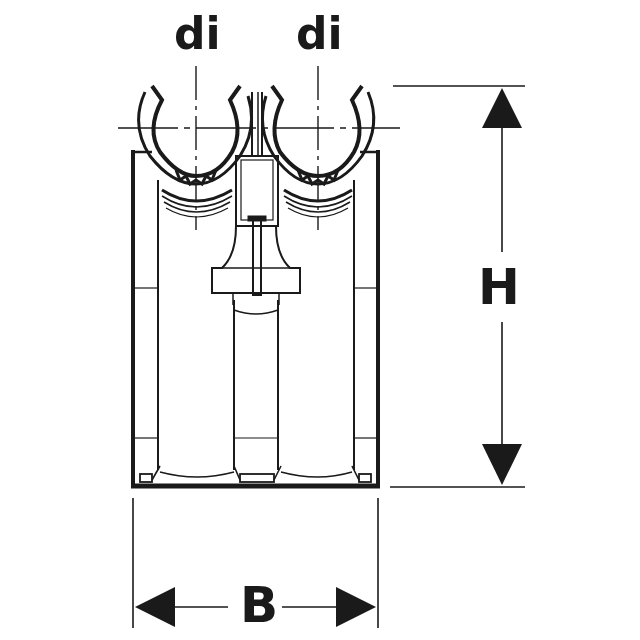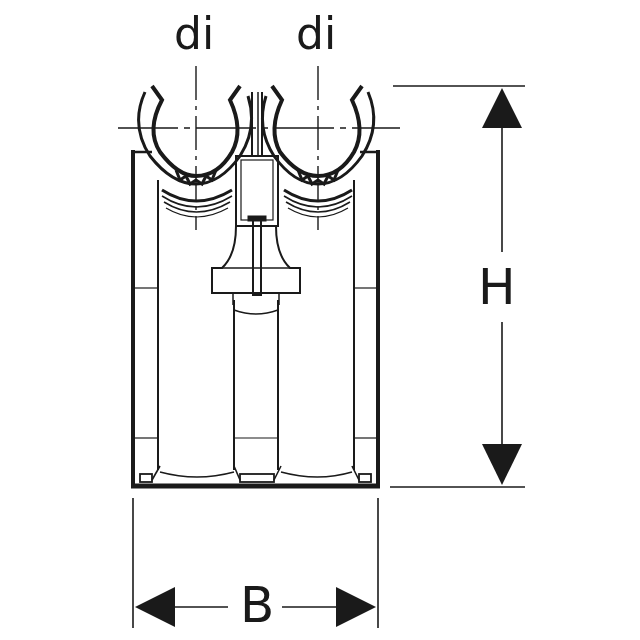--- a/index.html
+++ b/index.html
@@ -2,21 +2,21 @@
 <html><head>
   <meta charset="utf-8">
   <style>
     html, body { margin: 0; padding: 0; background: #ffffff; }
     body { width: 640px; height: 640px; overflow: hidden; position: relative; }
     #drawing { position: absolute; left: 0; top: 0; width: 640px; height: 640px; }
     .lbl {
       position: absolute;
       font-family: "DejaVu Sans", "Liberation Sans", sans-serif;
       color: #1a1a1a;
-      font-weight: 400;
+      font-weight: 700;
       line-height: 1;
       background: transparent;
     }
     .lbl-di { font-size: 44px; top: 12px; }
     .lbl-H { font-size: 50px; top: 262px; left: 478px; }
     .lbl-B { font-size: 50px; top: 580px; left: 236px; background:#fff; padding: 0 4px; }
   </style>
 </head>
 <body>
 

